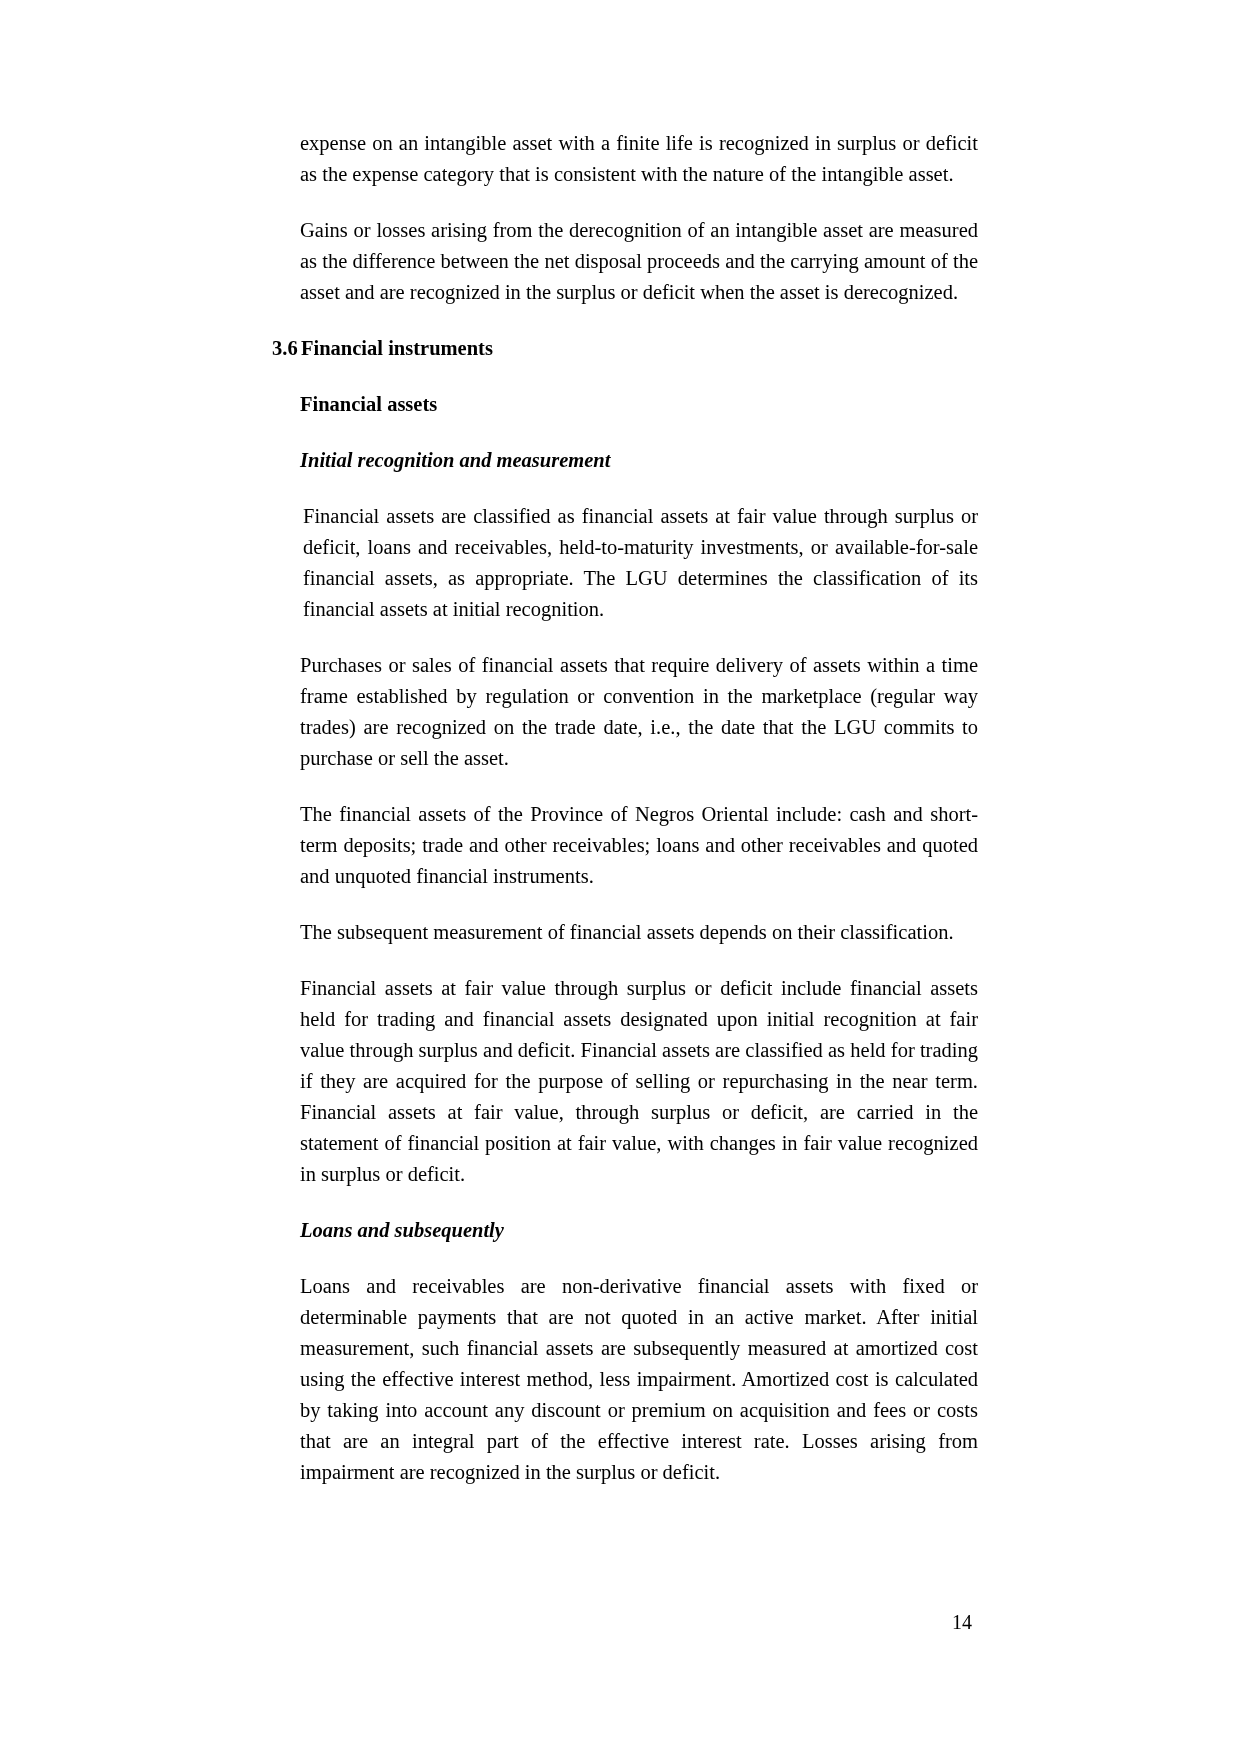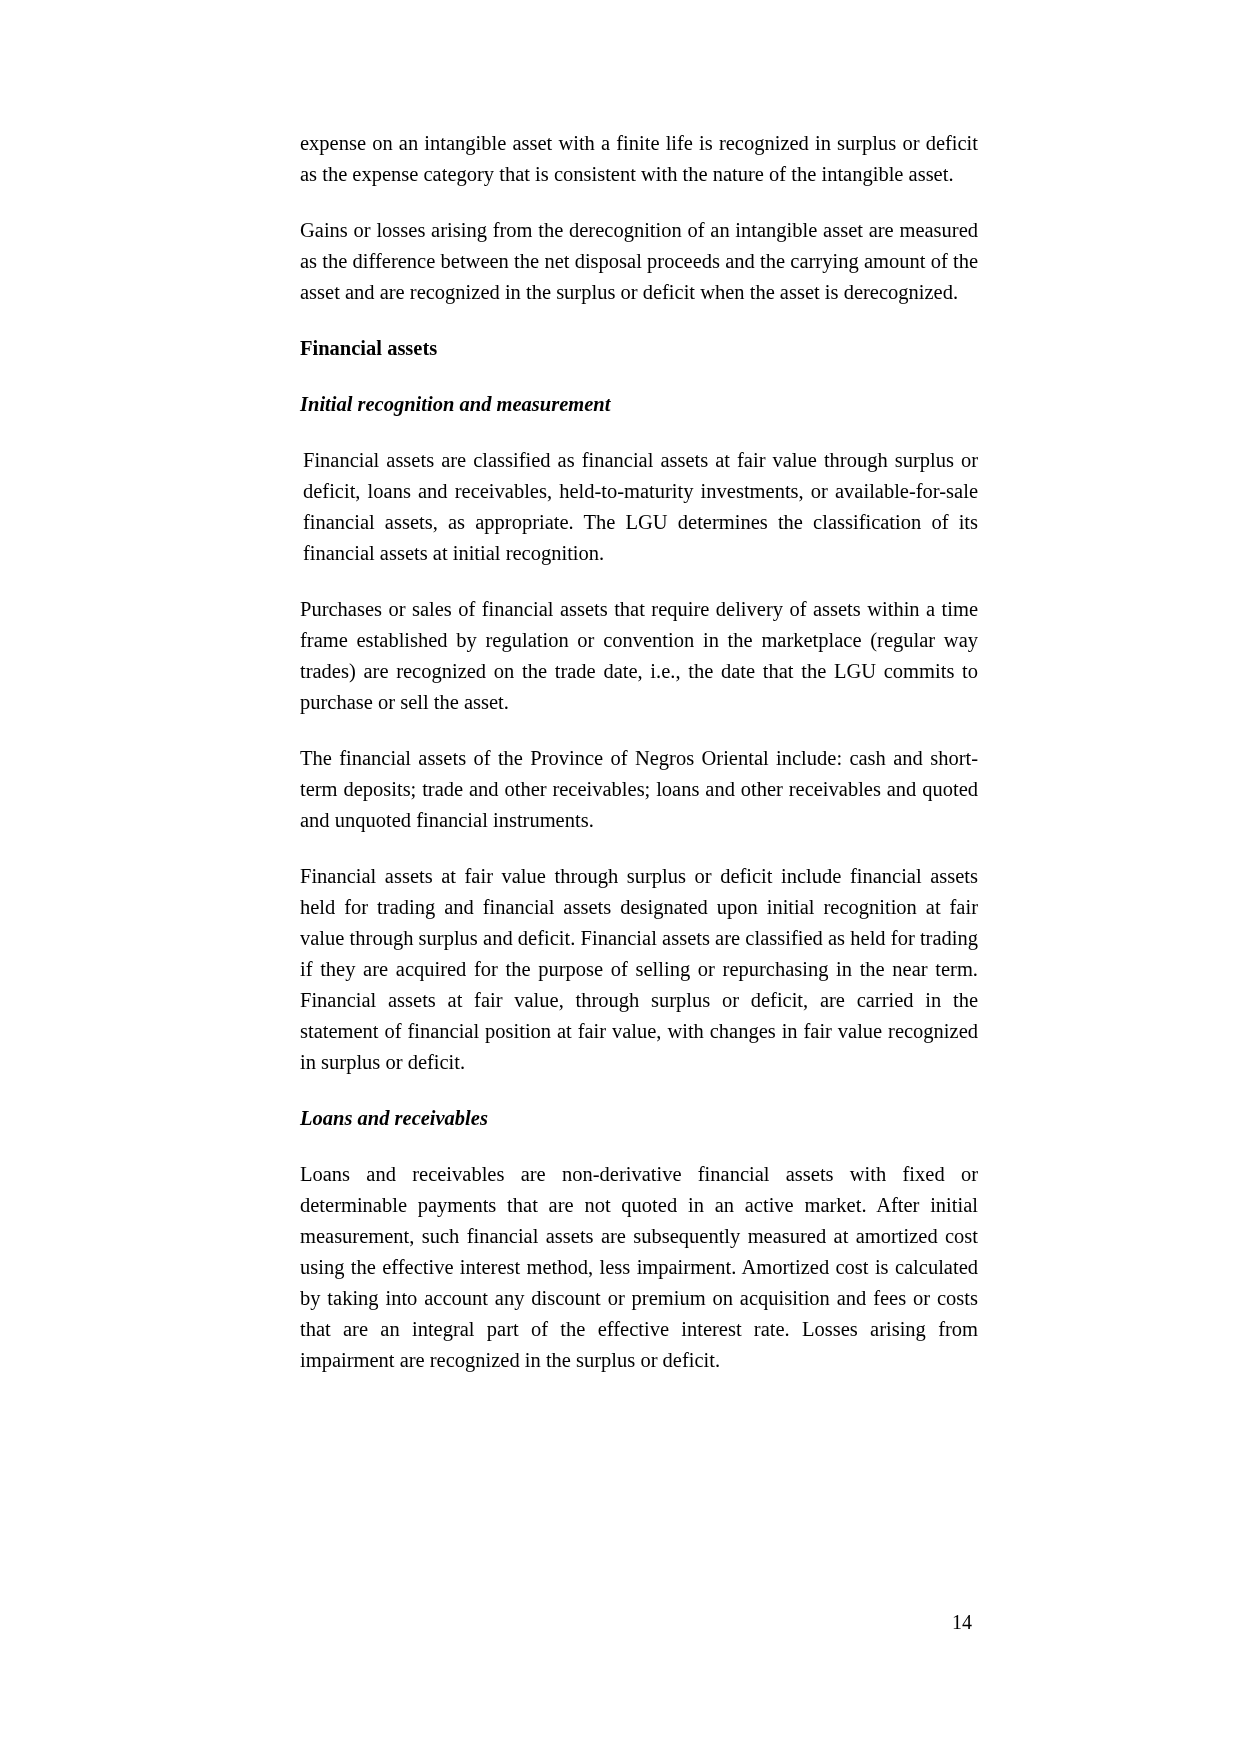--- a/index.html
+++ b/index.html
@@ -82,37 +82,41 @@
 <body>
 
 <div class="page">
 
   <div class="content">
 
     <p class="body">expense on an intangible asset with a finite life is recognized in surplus or deficit as the expense category that is consistent with the nature of the intangible asset.</p>
 
     <p class="body">Gains or losses arising from the derecognition of an intangible asset are measured as the difference between the net disposal proceeds and the carrying amount of the asset and are recognized in the surplus or deficit when the asset is derecognized.</p>
 
+    <div class="section-heading">
+      <span class="num">3.6</span><span>Financial instruments</span>
+    </div>
 
     <h4 class="sub-bold">Financial assets</h4>
 
     <h5 class="sub-italic">Initial recognition and measurement</h5>
 
     <p class="body hang">Financial assets are classified as financial assets at fair value through surplus or deficit, loans and receivables, held-to-maturity investments, or available-for-sale financial assets, as appropriate. The LGU determines the classification of its financial assets at initial recognition.</p>
 
     <p class="body">Purchases or sales of financial assets that require delivery of assets within a time frame established by regulation or convention in the marketplace (regular way trades) are recognized on the trade date, i.e., the date that the LGU commits to purchase or sell the asset.</p>
 
     <p class="body">The financial assets of the Province of Negros Oriental include: cash and short-term deposits; trade and other receivables; loans and other receivables and quoted and unquoted financial instruments.</p>
 
 
+    <p class="body">The subsequent measurement of financial assets depends on their classification.</p>
 
 
     <p class="body">Financial assets at fair value through surplus or deficit include financial assets held for trading and financial assets designated upon initial recognition at fair value through surplus and deficit. Financial assets are classified as held for trading if they are acquired for the purpose of selling or repurchasing in the near term.  Financial assets at fair value, through surplus or deficit, are carried in the statement of financial position at fair value, with changes in fair value recognized in surplus or deficit.</p>
 
-    <h5 class="sub-italic">Loans and receivables</h5>
+    <h5 class="sub-italic">Loans and subsequently</h5>
 
     <p class="body">Loans and receivables are non-derivative financial assets with fixed or determinable payments that are not quoted in an active market. After initial measurement, such financial assets are subsequently measured at amortized cost using the effective interest method, less impairment. Amortized cost is calculated by taking into account any discount or premium on acquisition and fees or costs that are an integral part of the effective interest rate. Losses arising from impairment are recognized in the surplus or deficit.</p>
 
   </div>
 
   <div class="page-number">14</div>
 
 </div>
 
 </body></html>

